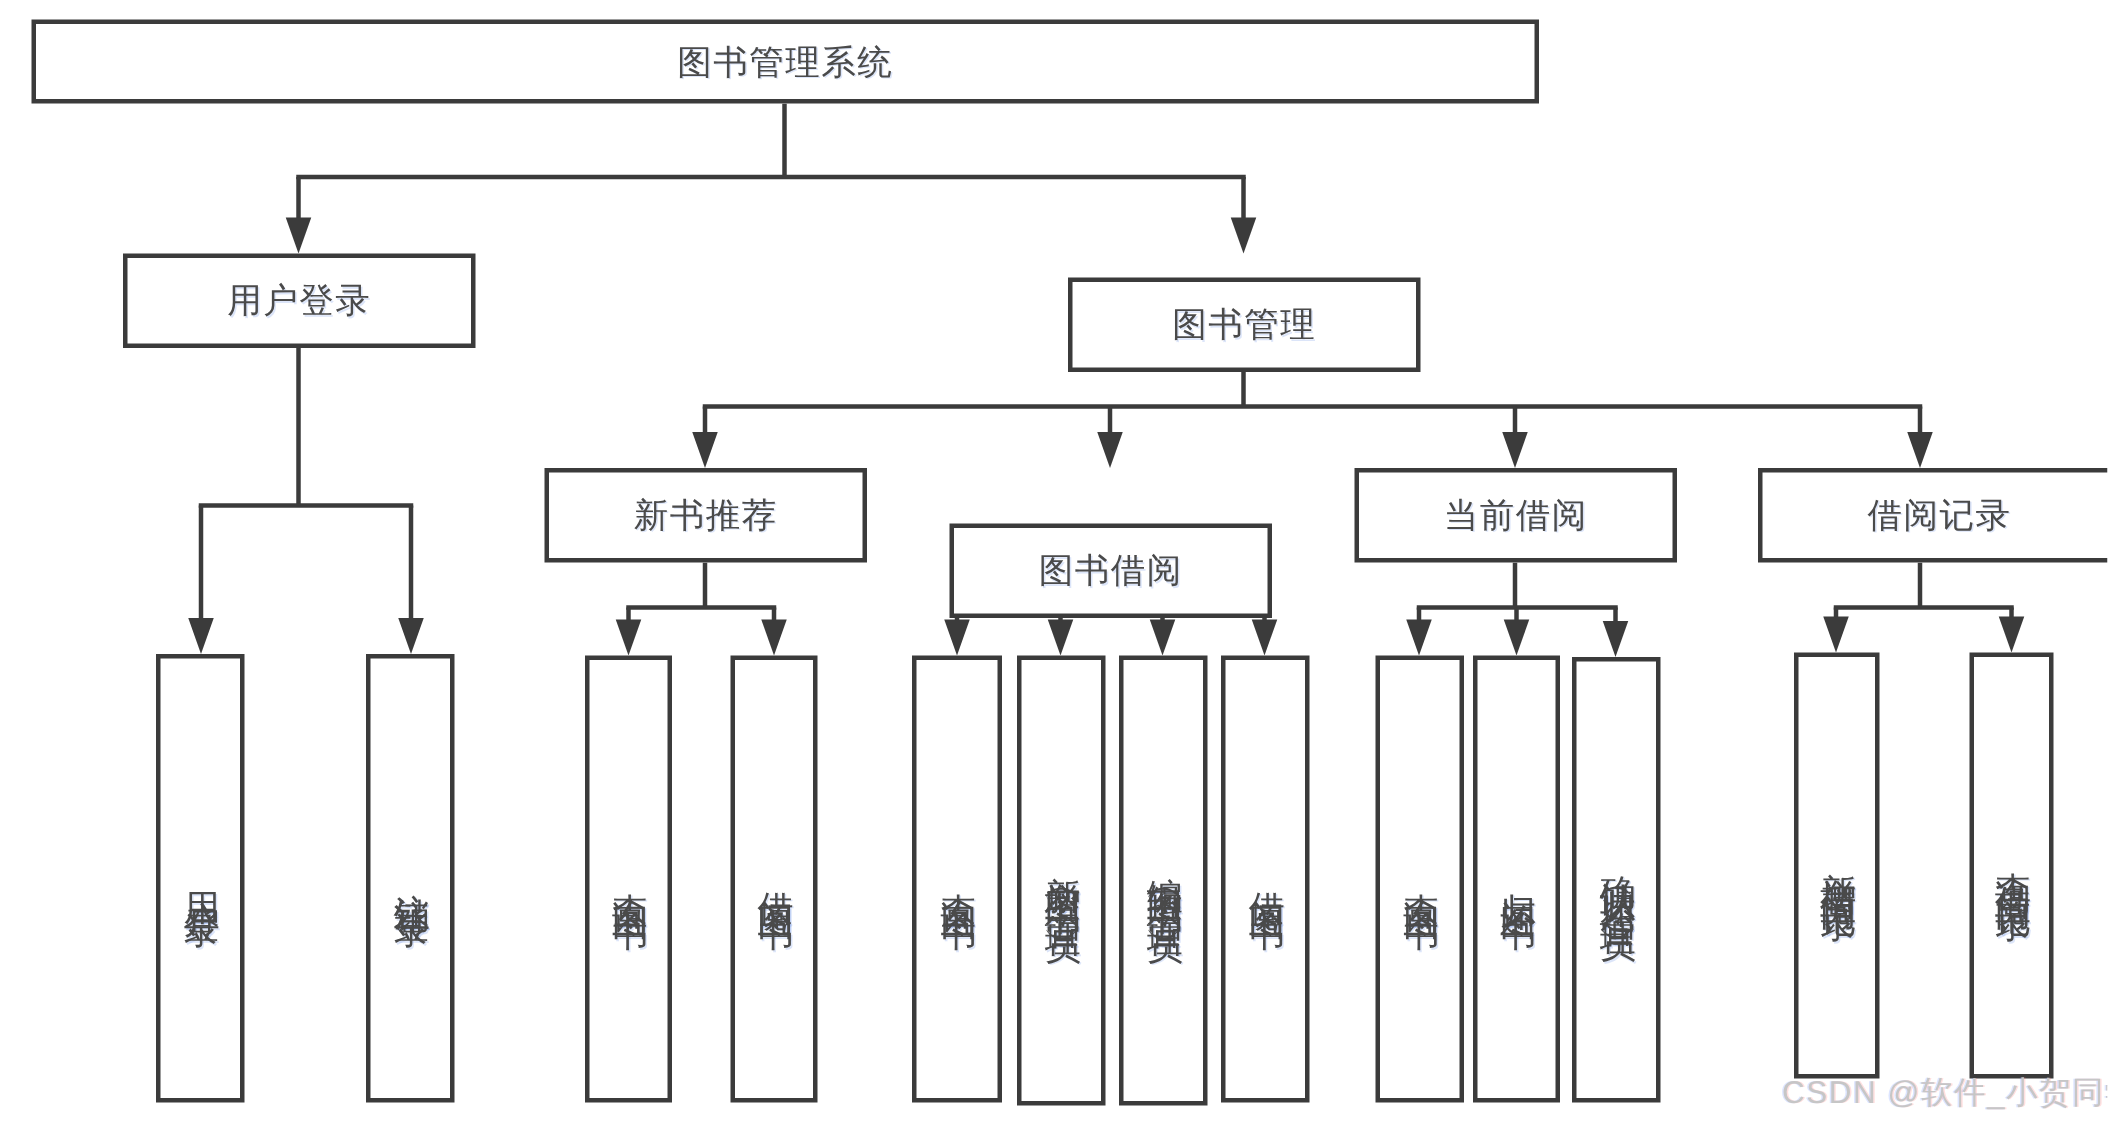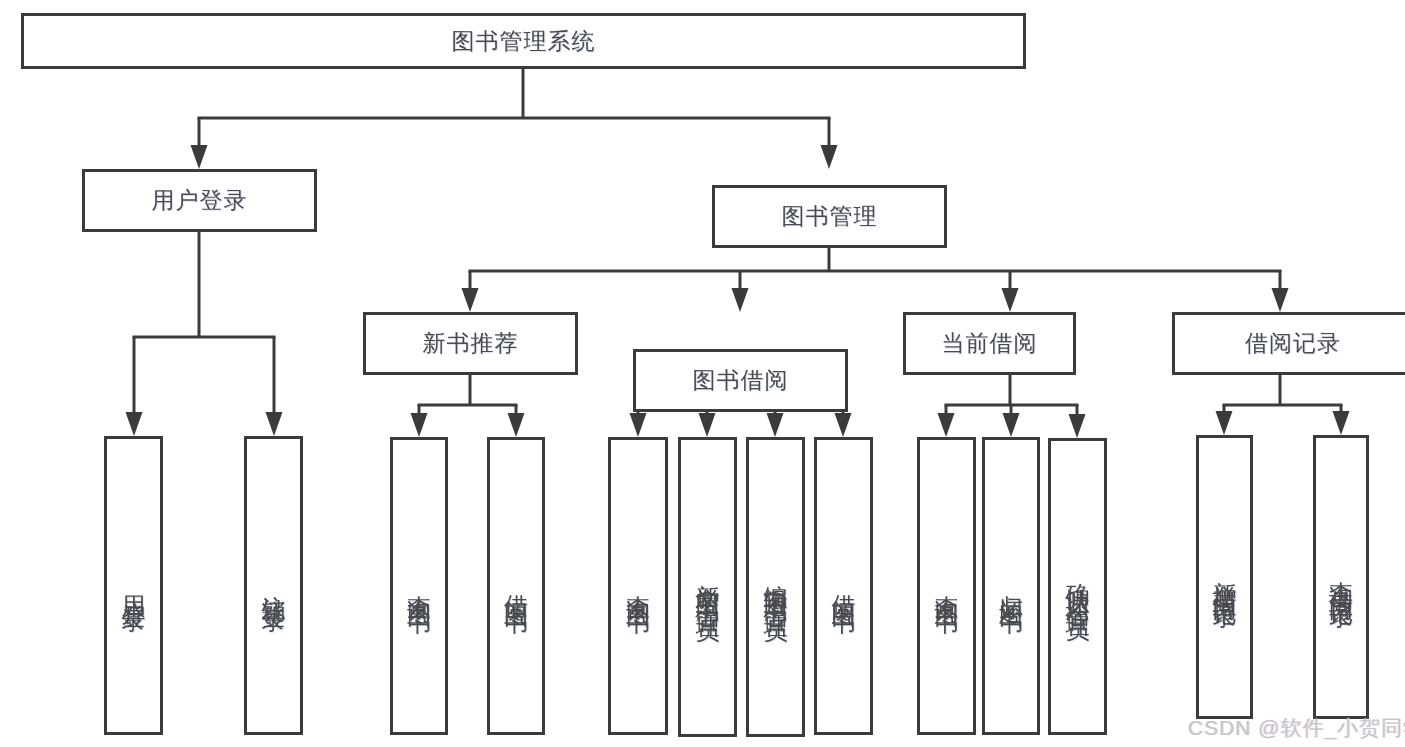--- a/index.html
+++ b/index.html
@@ -41,21 +41,21 @@
     white-space:normal;
   }
   
   .b-root{left:21px;top:13px;width:1005px;height:56px;}
   
   .b-user-login{left:82px;top:169px;width:235px;height:63px;}
   .b-book-mgmt{left:712px;top:185px;width:235px;height:63px;}
   
   .b-new-book-rec{left:363px;top:312px;width:215px;height:63px;}
   .b-book-borrow{left:633px;top:312px;width:215px;height:63px;margin-top:37px;}
-  .b-current-borrow{left:903px;top:312px;width:173px;height:63px;}
+  .b-current-borrow{left:903px;top:312px;width:215px;height:63px;}
   .b-borrow-records{left:1172px;top:312px;width:242px;height:63px;}
   
   .b-ul-user-login{left:104px;top:436px;width:59px;height:299px;}
   .b-ul-logout{left:244px;top:436px;width:59px;height:299px;}
   .b-nb-query{left:390px;top:437px;width:58px;height:298px;}
   .b-nb-borrow{left:487px;top:437px;width:58px;height:298px;}
   .b-bb-query{left:608px;top:437px;width:60px;height:298px;}
   .b-bb-add{left:678px;top:437px;width:59px;height:300px;}
   .b-bb-edit{left:746px;top:437px;width:59px;height:300px;}
   .b-bb-borrow{left:814px;top:437px;width:59px;height:298px;}

